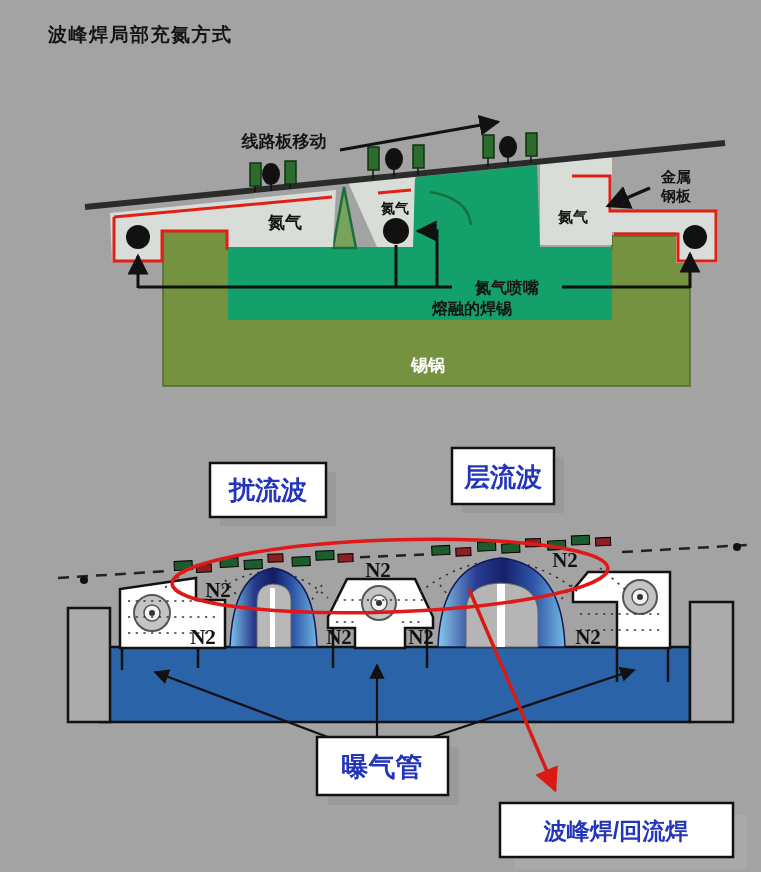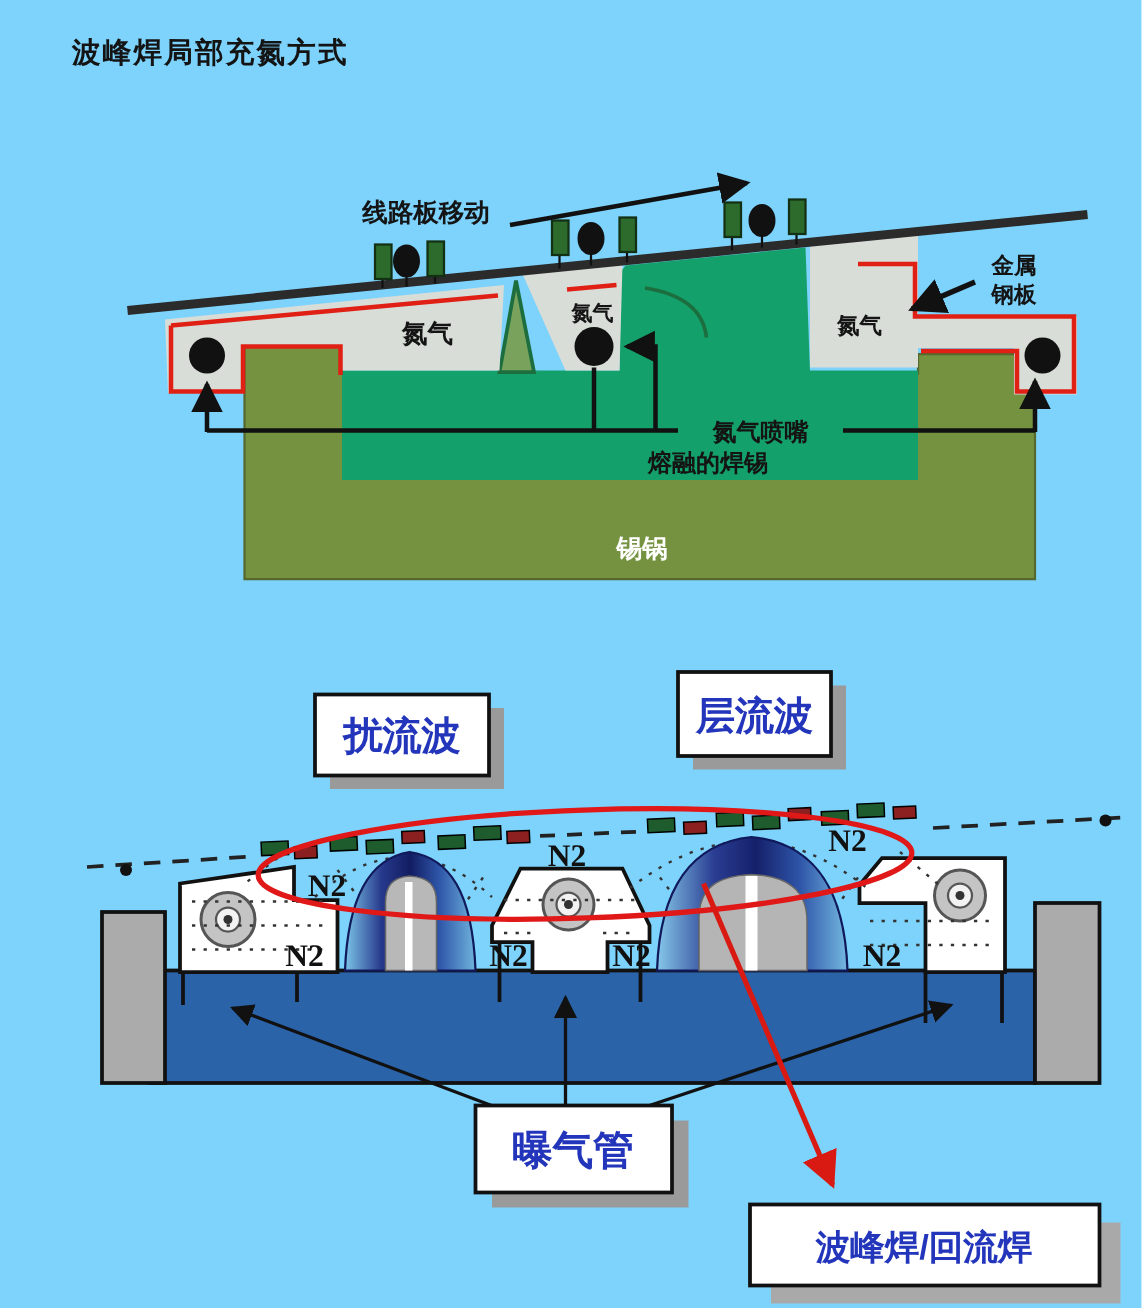--- a/index.html
+++ b/index.html
@@ -1,16 +1,16 @@
 <!DOCTYPE html>
 <html><head>
 <meta charset="utf-8">
 <style>
   html,body{margin:0;padding:0;background:#ffffff;}
-  .stage{position:relative;width:761px;height:872px;background:#7dd3fc;overflow:hidden;
+  .stage{position:relative;width:761px;height:872px;background:#a3a3a3;overflow:hidden;
          font-family:"Liberation Sans",sans-serif;}
   .title{position:absolute;left:48px;top:22px;font-size:19px;font-weight:bold;color:#141414;
          letter-spacing:1.5px;}
   svg{position:absolute;left:0;top:0;}
   text{font-family:"Liberation Sans",sans-serif;}
   .lbl{fill:#141414;font-weight:bold;}
   .lbl-white{fill:#ffffff;font-weight:bold;}
   .lbl-blue{fill:#2336bb;font-weight:bold;}
   .n2{font-family:"Liberation Serif",serif;font-weight:bold;fill:#111111;}
 </style>

